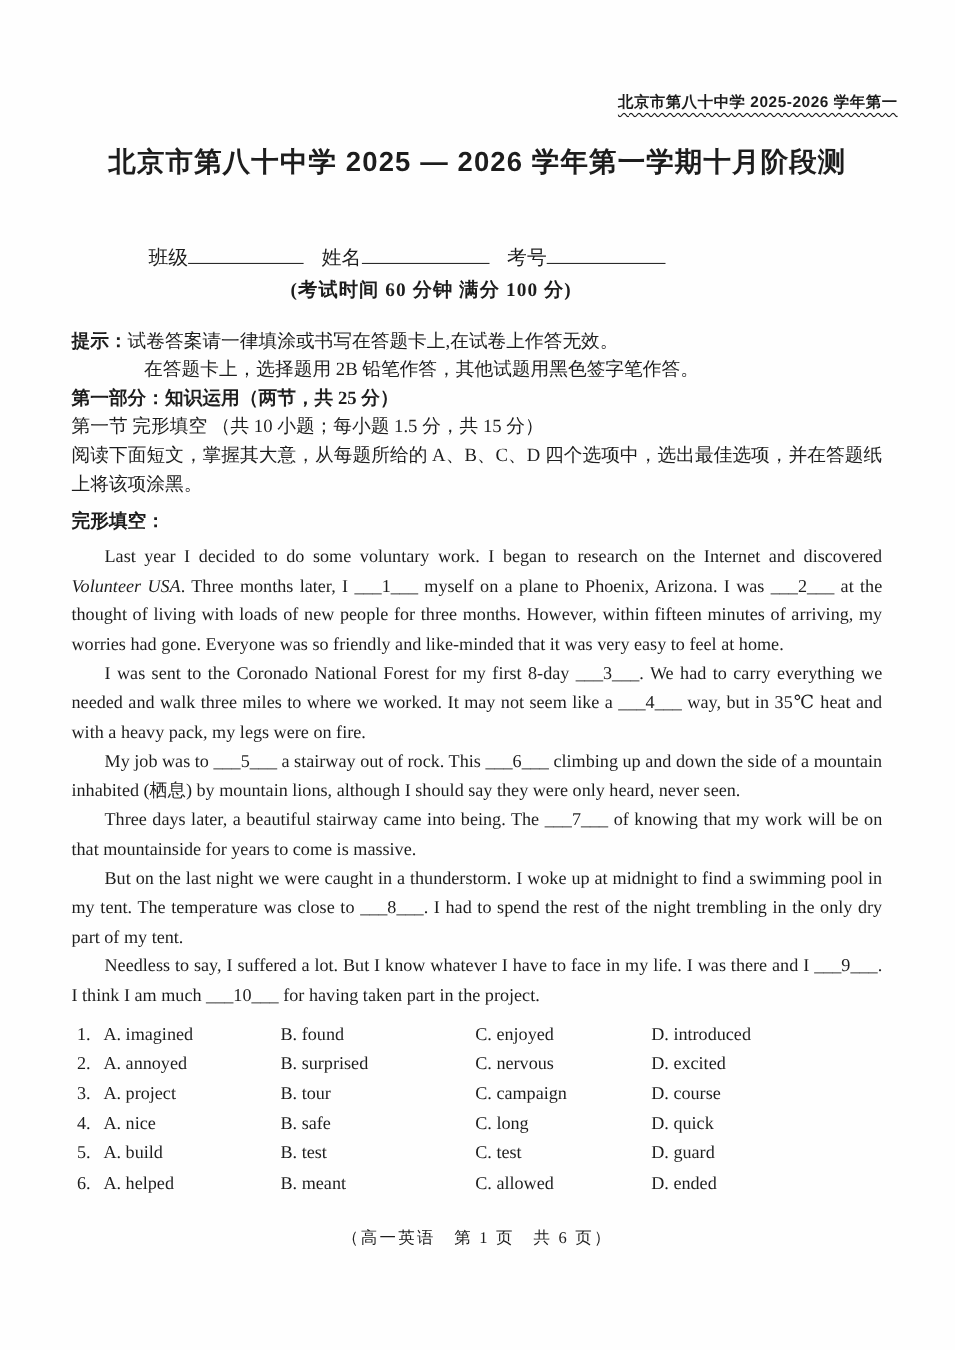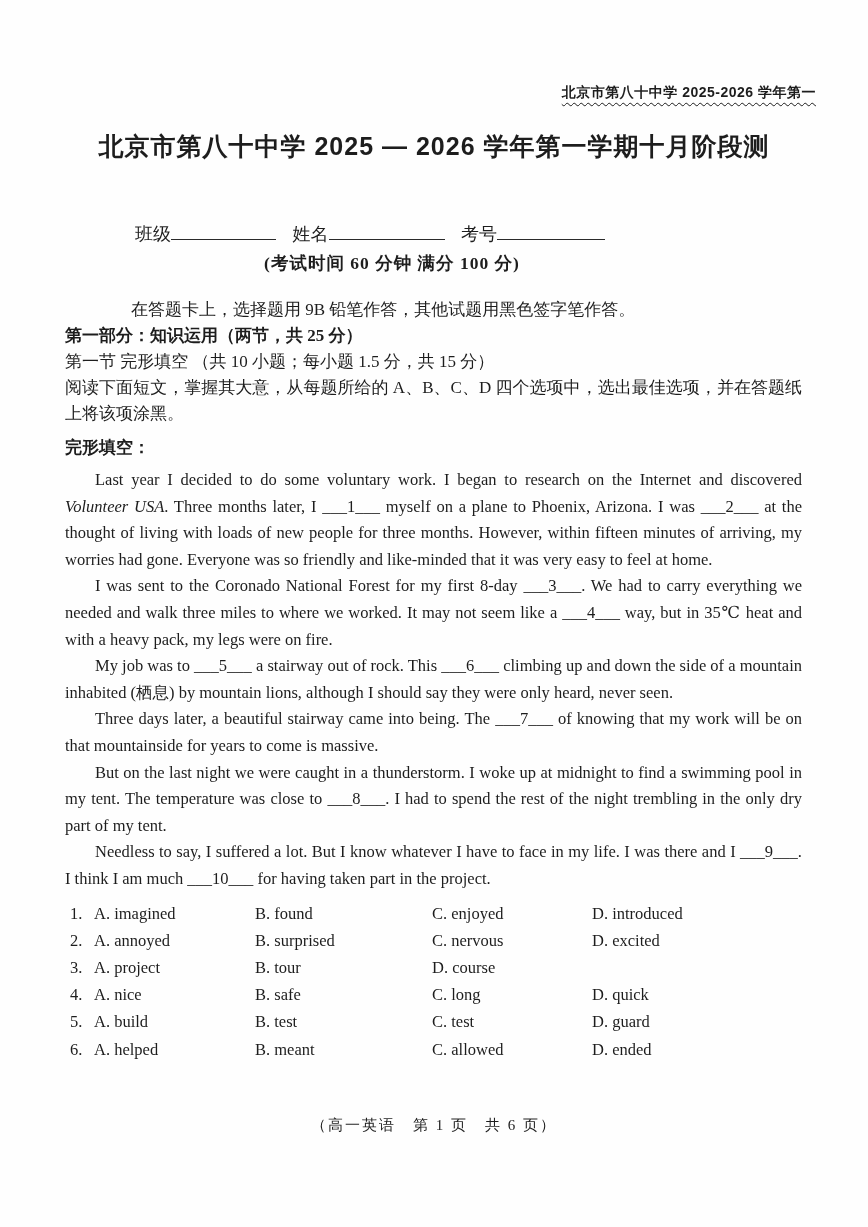--- a/index.html
+++ b/index.html
@@ -130,21 +130,22 @@
   <div class="fields-row">
     <span class="field"><span>班级</span><span class="field-line"></span></span>
     <span class="field"><span>姓名</span><span class="field-line"></span></span>
     <span class="field"><span>考号</span><span class="field-line"></span></span>
   </div>
 
   <div class="exam-info">(考试时间  60 分钟  满分 100 分)</div>
 
   <div class="body-text">
 
-    <p class="cn cn-indent">在答题卡上，选择题用 9B 铅笔作答，其他试题用黑色签字笔作答。</p>
+    <p class="cn"><span class="bold">提示：</span><span>试卷答案请一律填涂或书写在答题卡上,在试卷上作答无效。</span></p>
+    <p class="cn cn-indent">在答题卡上，选择题用 2B 铅笔作答，其他试题用黑色签字笔作答。</p>
 
     <p class="cn bold">第一部分：知识运用（两节，共 25 分）</p>
     <p class="cn">第一节 完形填空 （共 10 小题；每小题 1.5 分，共 15 分）</p>
     <p class="cn">阅读下面短文，掌握其大意，从每题所给的 A、B、C、D 四个选项中，选出最佳选项，并在答题纸上将该项涂黑。</p>
 
     <p class="cn bold cloze-label">完形填空：</p>
 
     <div>
       <p class="en"><span>Last year I decided to do some voluntary work. I began to research on the Internet and discovered </span><i>Volunteer USA</i><span>. Three months later, I ___1___ myself on a plane to Phoenix, Arizona. I was ___2___ at the thought of living with loads of new people for three months. However, within fifteen minutes of arriving, my worries had gone. Everyone was so friendly and like-minded that it was very easy to feel at home.</span></p>
       <p class="en">I was sent to the Coronado National Forest for my first 8-day ___3___. We had to carry everything we needed and walk three miles to where we worked. It may not seem like a ___4___ way, but in 35℃ heat and with a heavy pack, my legs were on fire.</p>
@@ -166,20 +167,21 @@
         <span>2.</span>
         <span>A. annoyed</span>
         <span>B. surprised</span>
         <span>C. nervous</span>
         <span>D. excited</span>
       </div>
       <div class="q-row">
         <span>3.</span>
         <span>A. project</span>
         <span>B. tour</span>
+        <span>C. campaign</span>
         <span>D. course</span>
       </div>
       <div class="q-row">
         <span>4.</span>
         <span>A. nice</span>
         <span>B. safe</span>
         <span>C. long</span>
         <span>D. quick</span>
       </div>
       <div class="q-row">

